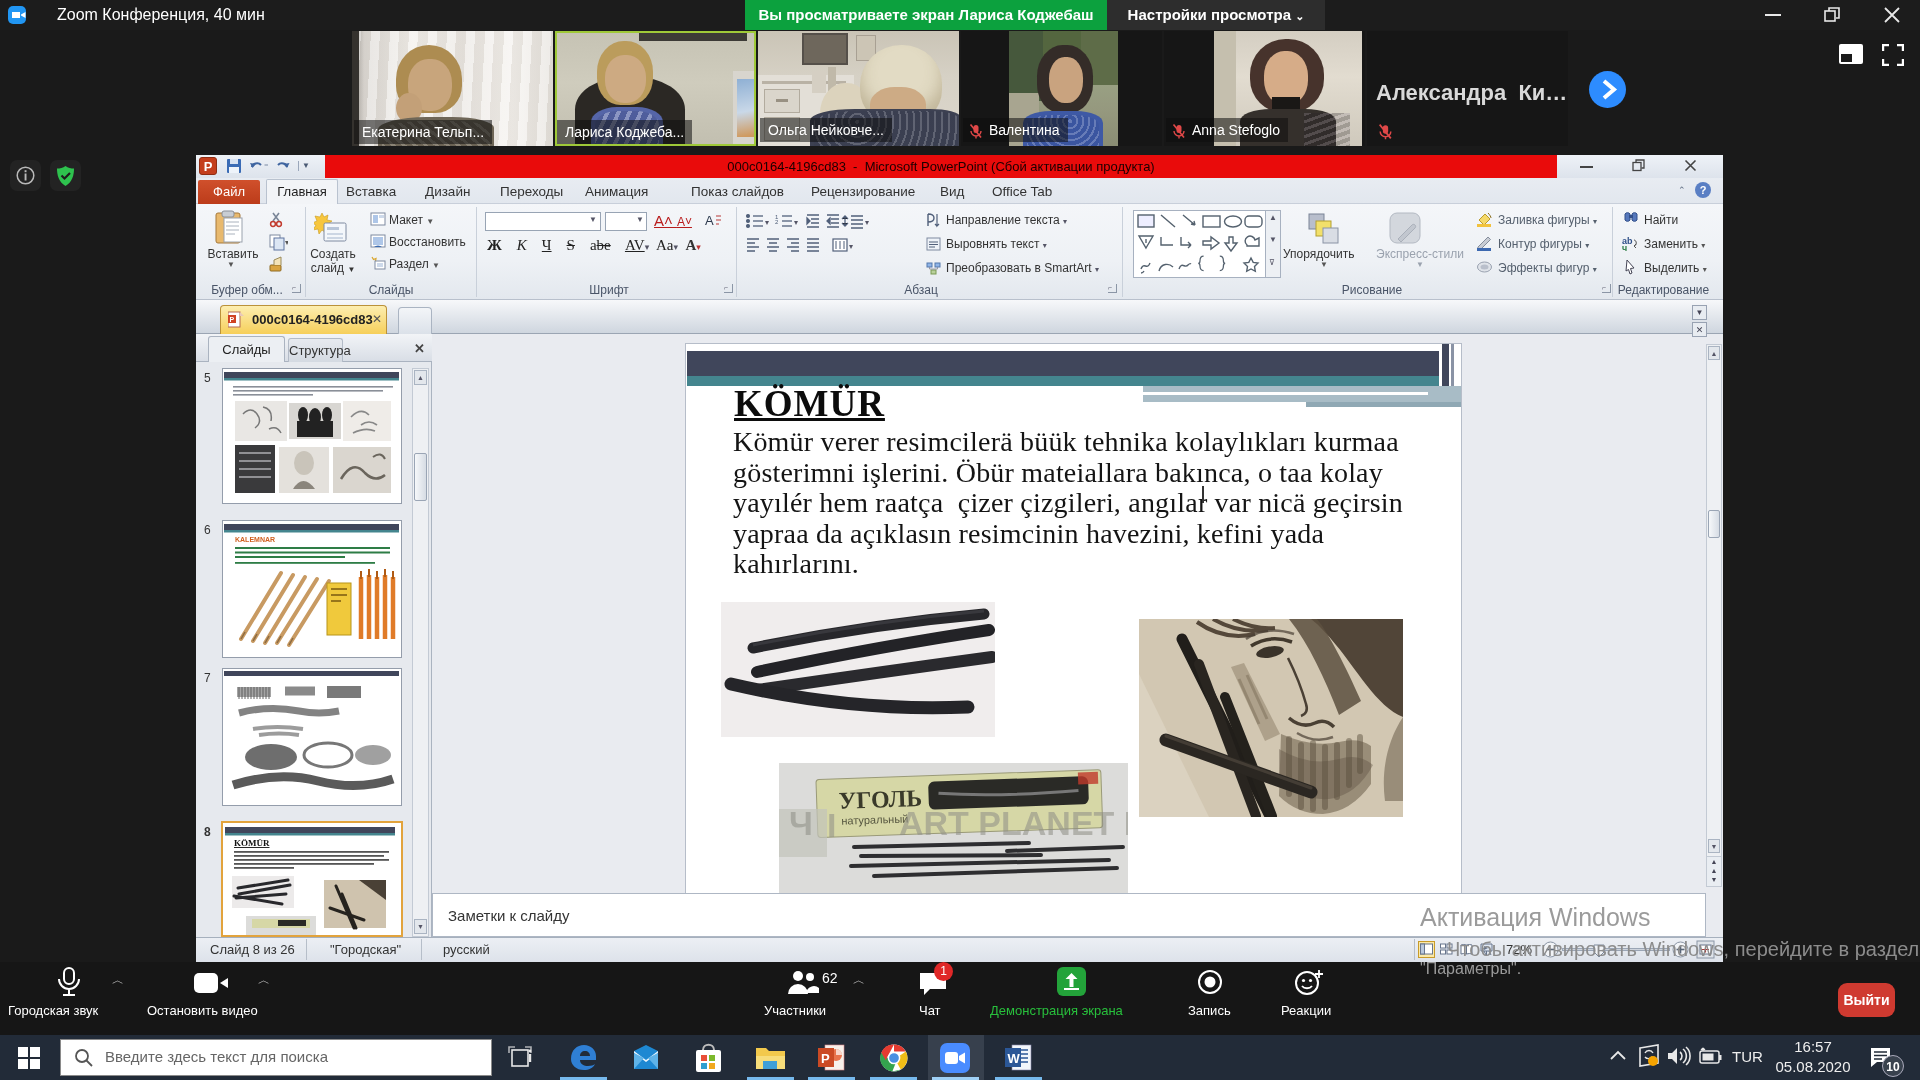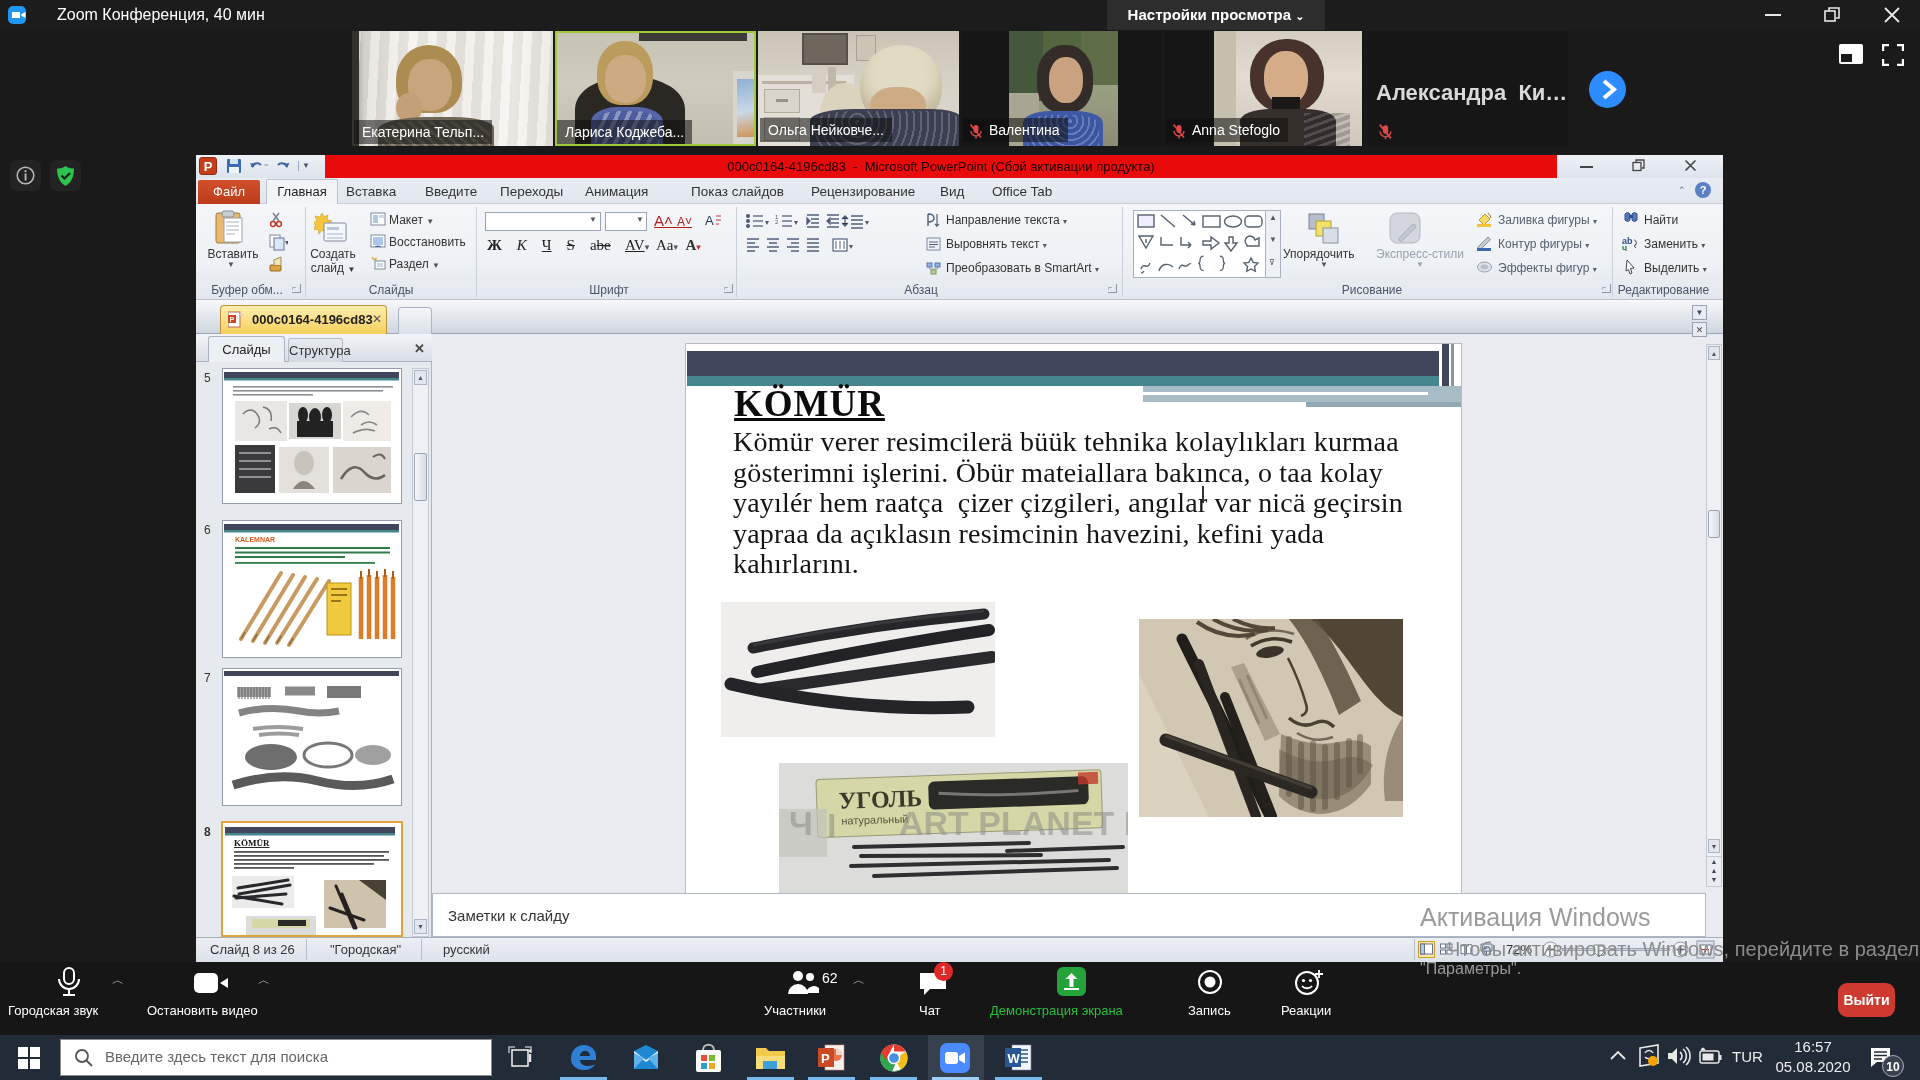--- a/index.html
+++ b/index.html
@@ -11,20 +11,21 @@
 </head>
 <body>
 <div id="stage">
 
   <div class="abs" style="left:0;top:0;width:1920px;height:30px;background:#1c1c1c;"></div>
   <svg class="abs" style="left:8px;top:5px;" width="26" height="20" viewBox="0 0 26 20">
     <rect x="0" y="1" width="18" height="18" rx="5" fill="#2196f3"></rect>
     <path d="M4 7 h8 v6 h-8 z M13 9.5 l4.5 -2.5 v6 l-4.5 -2.5 z" fill="#fff"></path>
   </svg>
   <div class="abs" style="left:57px;top:6px;color:#fff;font-size:16px;">Zoom Конференция, 40 мин</div>
+  <div class="abs" style="left:745px;top:0;width:362px;height:30px;background:#0ca13e;color:#fff;font-size:15px;font-weight:bold;text-align:center;line-height:30px;">Вы просматриваете экран Лариса Коджебаш</div>
   <div class="abs" style="left:1107px;top:0;width:218px;height:30px;background:#2d2d2d;color:#fff;font-size:15px;font-weight:bold;text-align:center;line-height:30px;">Настройки просмотра <span style="font-size:11px;">⌄</span></div>
 
   <div class="abs" style="left:1765px;top:14px;width:16px;height:2px;background:#e8e8e8;"></div>
   <svg class="abs" style="left:1824px;top:7px;" width="16" height="16" viewBox="0 0 16 16">
     <rect x="1" y="4" width="10" height="10" fill="none" stroke="#e8e8e8" stroke-width="1.6"></rect>
     <path d="M5 4 V1 H15 V11 H12" fill="none" stroke="#e8e8e8" stroke-width="1.6"></path>
   </svg>
   <svg class="abs" style="left:1884px;top:7px;" width="16" height="16" viewBox="0 0 16 16">
     <path d="M1 1 L15 15 M15 1 L1 15" stroke="#e8e8e8" stroke-width="1.8"></path>
   </svg>
@@ -171,21 +172,21 @@
       <path d="M4 3.5 V1 H12 V9 H9.5" fill="none" stroke="#444" stroke-width="1.3"></path>
     </svg>
     <svg class="abs" style="left:1488px;top:4px;" width="13" height="13" viewBox="0 0 13 13">
       <path d="M1.5 1.5 L11.5 11.5 M11.5 1.5 L1.5 11.5" stroke="#444" stroke-width="1.6"></path>
     </svg>
 
     <div class="abs" style="left:0;top:23px;width:1527px;height:26px;background:linear-gradient(180deg,#e8ecf2,#e2e7ee);border-bottom:1px solid #c8cfda;"></div>
     <div class="abs" style="left:2px;top:25px;width:62px;height:24px;background:linear-gradient(180deg,#d0502c,#bc3c1a);border-radius:2px 2px 0 0;color:#fff;font-size:13px;text-align:center;line-height:24px;">Файл</div>
     <div class="abs" style="left:70px;top:24px;width:72px;height:25px;background:#f2f4f7;border:1px solid #b9c2cf;border-bottom:none;border-radius:2px 2px 0 0;font-size:13px;text-align:center;line-height:24px;">Главная</div>
     <div class="abs" style="left:150px;top:25px;font-size:13.5px;line-height:24px;color:#333;">Вставка</div>
-    <div class="abs" style="left:229px;top:25px;font-size:13.5px;line-height:24px;color:#333;">Введите</div>
+    <div class="abs" style="left:229px;top:25px;font-size:13.5px;line-height:24px;color:#333;">Дизайн</div>
     <div class="abs" style="left:304px;top:25px;font-size:13.5px;line-height:24px;color:#333;">Переходы</div>
     <div class="abs" style="left:389px;top:25px;font-size:13.5px;line-height:24px;color:#333;">Анимация</div>
     <div class="abs" style="left:495px;top:25px;font-size:13.5px;line-height:24px;color:#333;">Показ слайдов</div>
     <div class="abs" style="left:615px;top:25px;font-size:13.5px;line-height:24px;color:#333;">Рецензирование</div>
     <div class="abs" style="left:744px;top:25px;font-size:13.5px;line-height:24px;color:#333;">Вид</div>
     <div class="abs" style="left:796px;top:25px;font-size:13.5px;line-height:24px;color:#333;">Office Tab</div>
     <div class="abs" style="left:1482px;top:30px;font-size:9px;color:#5d6b80;">⌃</div>
     <div class="abs" style="left:1499px;top:27px;width:16px;height:16px;border-radius:50%;background:#5a7fc4;color:#fff;font-size:11px;font-weight:bold;text-align:center;line-height:16px;">?</div>
 
     <div class="abs" style="left:0;top:49px;width:1527px;height:96px;background:linear-gradient(180deg,#f4f6f9 0%,#eef1f5 60%,#e3e8ee 100%);border-bottom:1px solid #b8c0cc;"></div>

